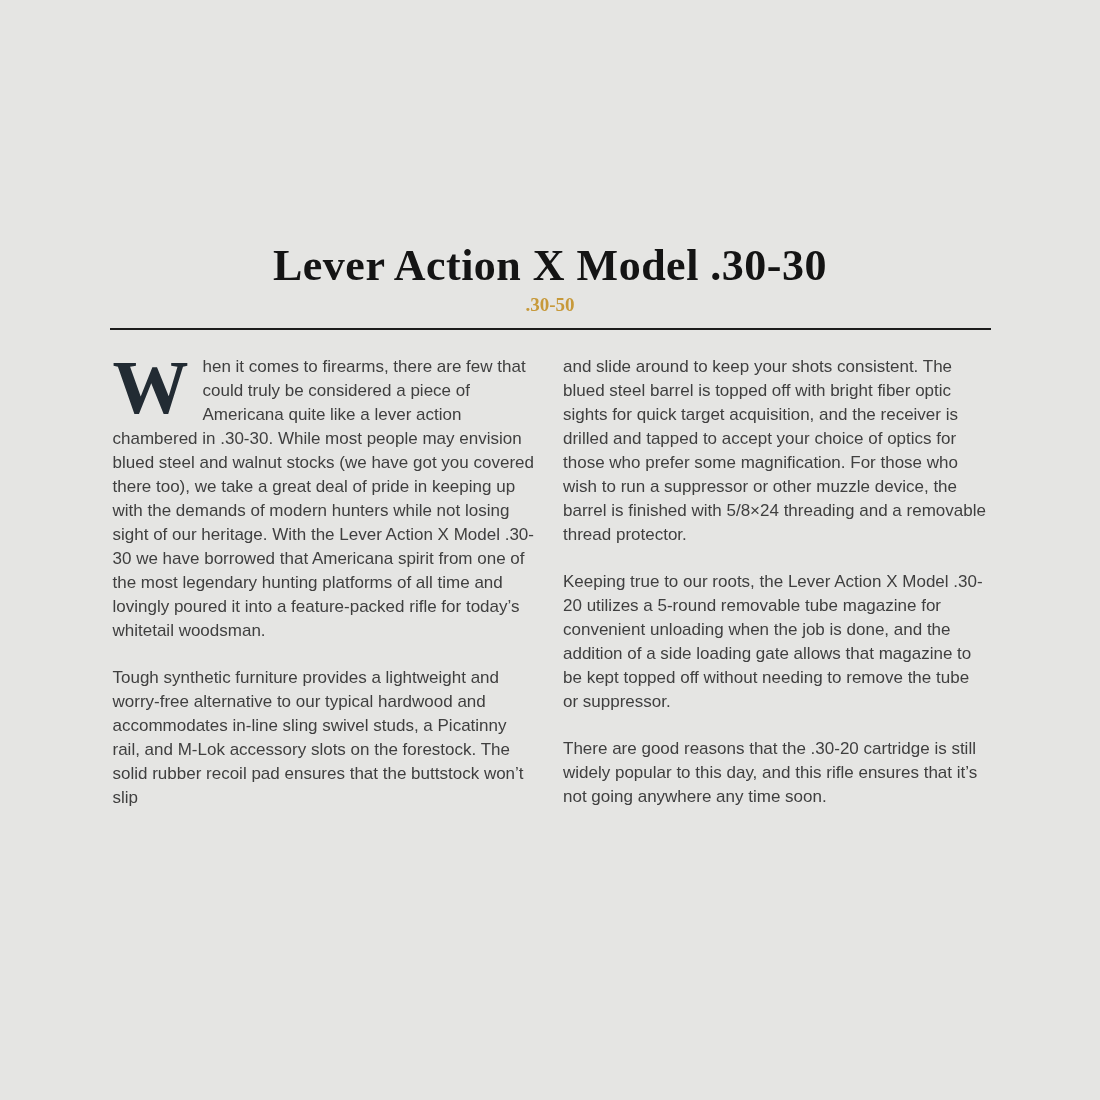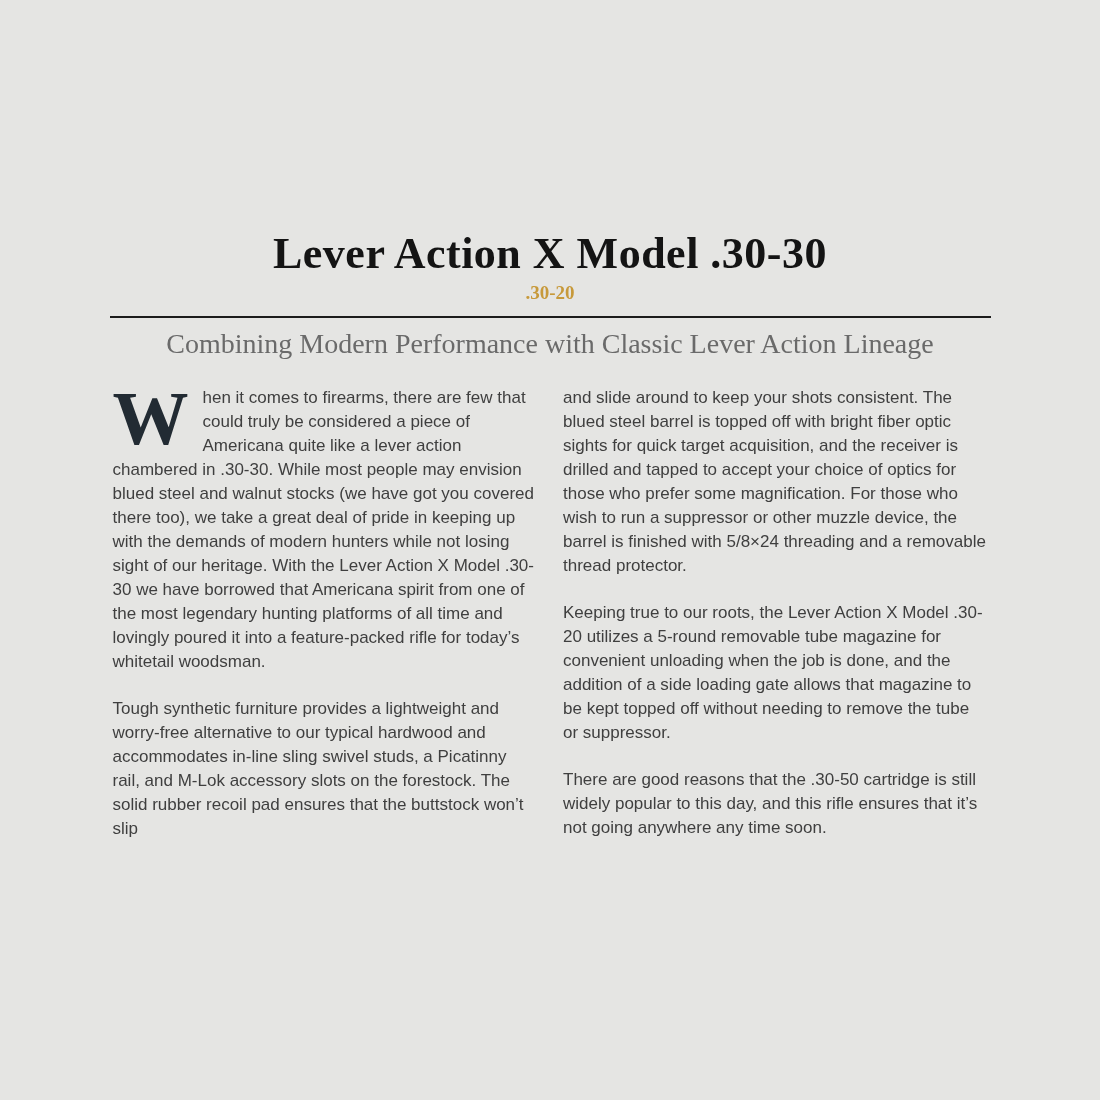--- a/index.html
+++ b/index.html
@@ -8,21 +8,21 @@
   }
   body {
     width: 1100px;
     height: 1100px;
     background: #e5e5e3;
     font-family: "Liberation Sans", sans-serif;
     overflow: hidden;
   }
   .page {
     width: 881px;
-    margin: 5px auto;
+    margin: 17px auto;
     padding-top: 224px;
   }
   .title {
     margin: 0;
     text-align: center;
     font-family: "Liberation Serif", "DejaVu Serif", serif;
     font-weight: 700;
     font-size: 44px;
     line-height: 1.15;
     color: #141414;
@@ -77,35 +77,34 @@
     color: #222b33;
   }
 </style>
 </head>
 <body>
 
 <div class="page">
 
   <h1 class="title">Lever Action X Model .30-30</h1>
 
-  <div class="subtitle">.30-20</div>
+  <div class="subtitle">.30-50</div>
 
   <hr class="divider">
 
-  <h2 class="tagline">Combining Modern Performance with Classic Lever Action Lineage</h2>
 
   <div class="body-columns">
 
     <div class="col">
       <p>
         <span class="dropcap">W</span><span>hen it comes to firearms, there are few that could truly be considered a piece of Americana quite like a lever action chambered in .30-30. While most people may envision blued steel and walnut stocks (we have got you covered there too), we take a great deal of pride in keeping up with the demands of modern hunters while not losing sight of our heritage. With the Lever Action X Model .30-30 we have borrowed that Americana spirit from one of the most legendary hunting platforms of all time and lovingly poured it into a feature-packed rifle for today’s whitetail woodsman.</span>
       </p>
       <p>Tough synthetic furniture provides a lightweight and worry-free alternative to our typical hardwood and accommodates in-line sling swivel studs, a Picatinny rail, and M-Lok accessory slots on the forestock. The solid rubber recoil pad ensures that the buttstock won’t slip</p>
     </div>
 
     <div class="col">
       <p>and slide around to keep your shots consistent. The blued steel barrel is topped off with bright fiber optic sights for quick target acquisition, and the receiver is drilled and tapped to accept your choice of optics for those who prefer some magnification. For those who wish to run a suppressor or other muzzle device, the barrel is finished with 5/8×24 threading and a removable thread protector.</p>
       <p>Keeping true to our roots, the Lever Action X Model .30-20 utilizes a 5-round removable tube magazine for convenient unloading when the job is done, and the addition of a side loading gate allows that magazine to be kept topped off without needing to remove the tube or suppressor.</p>
-      <p>There are good reasons that the .30-50 cartridge is still widely popular to this day, and this rifle ensures that it’s not going anywhere any time soon.</p>
+      <p>There are good reasons that the .30-20 cartridge is still widely popular to this day, and this rifle ensures that it’s not going anywhere any time soon.</p>
     </div>
 
   </div>
 </div>
 
 </body></html>

